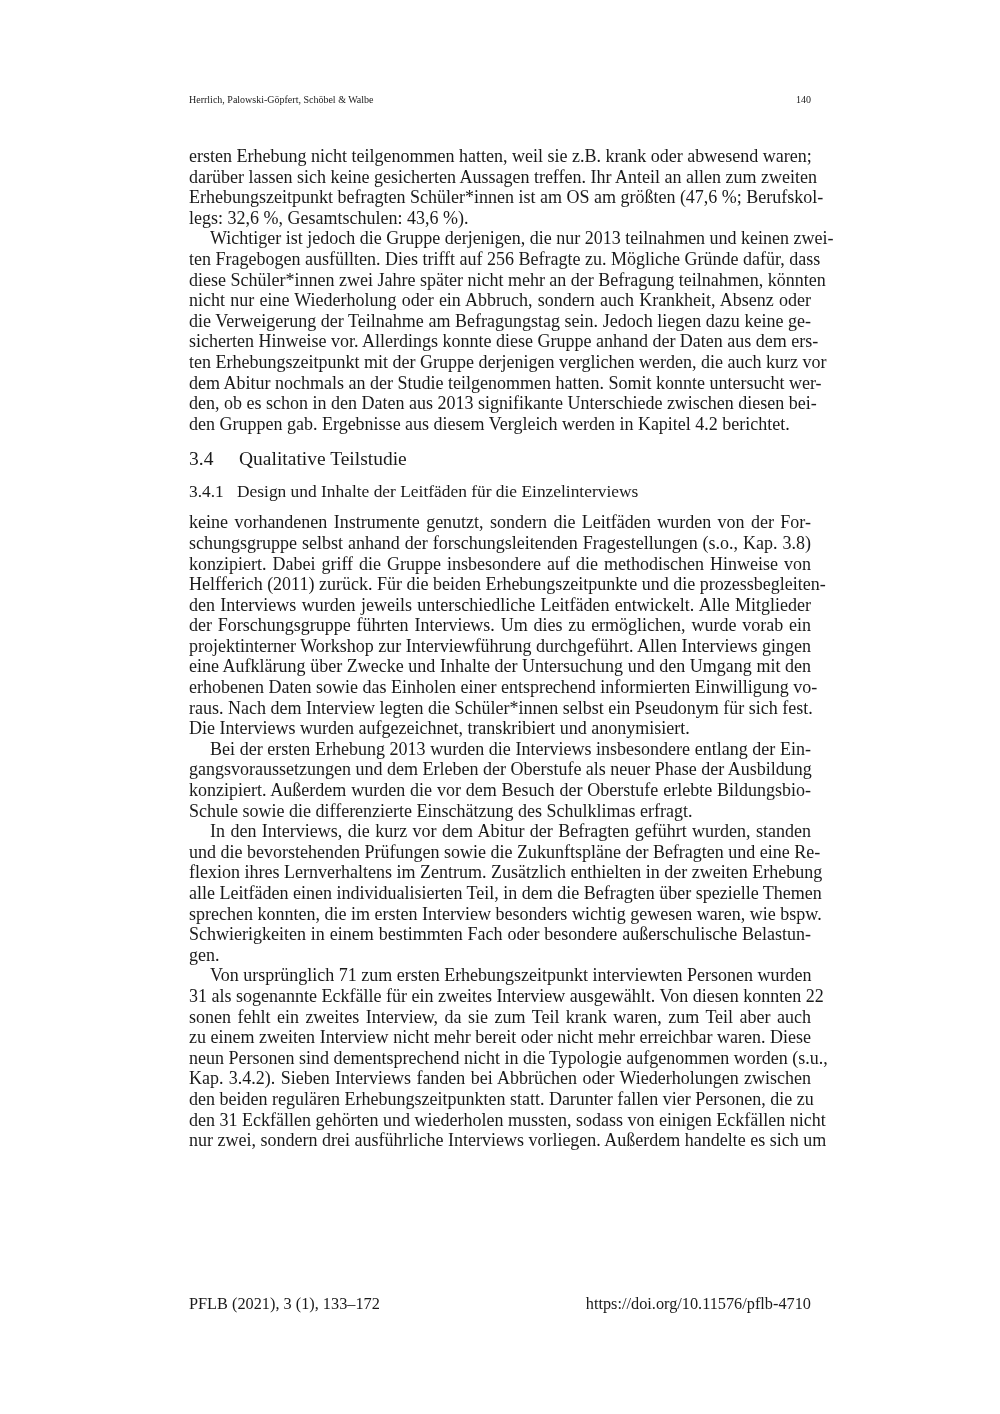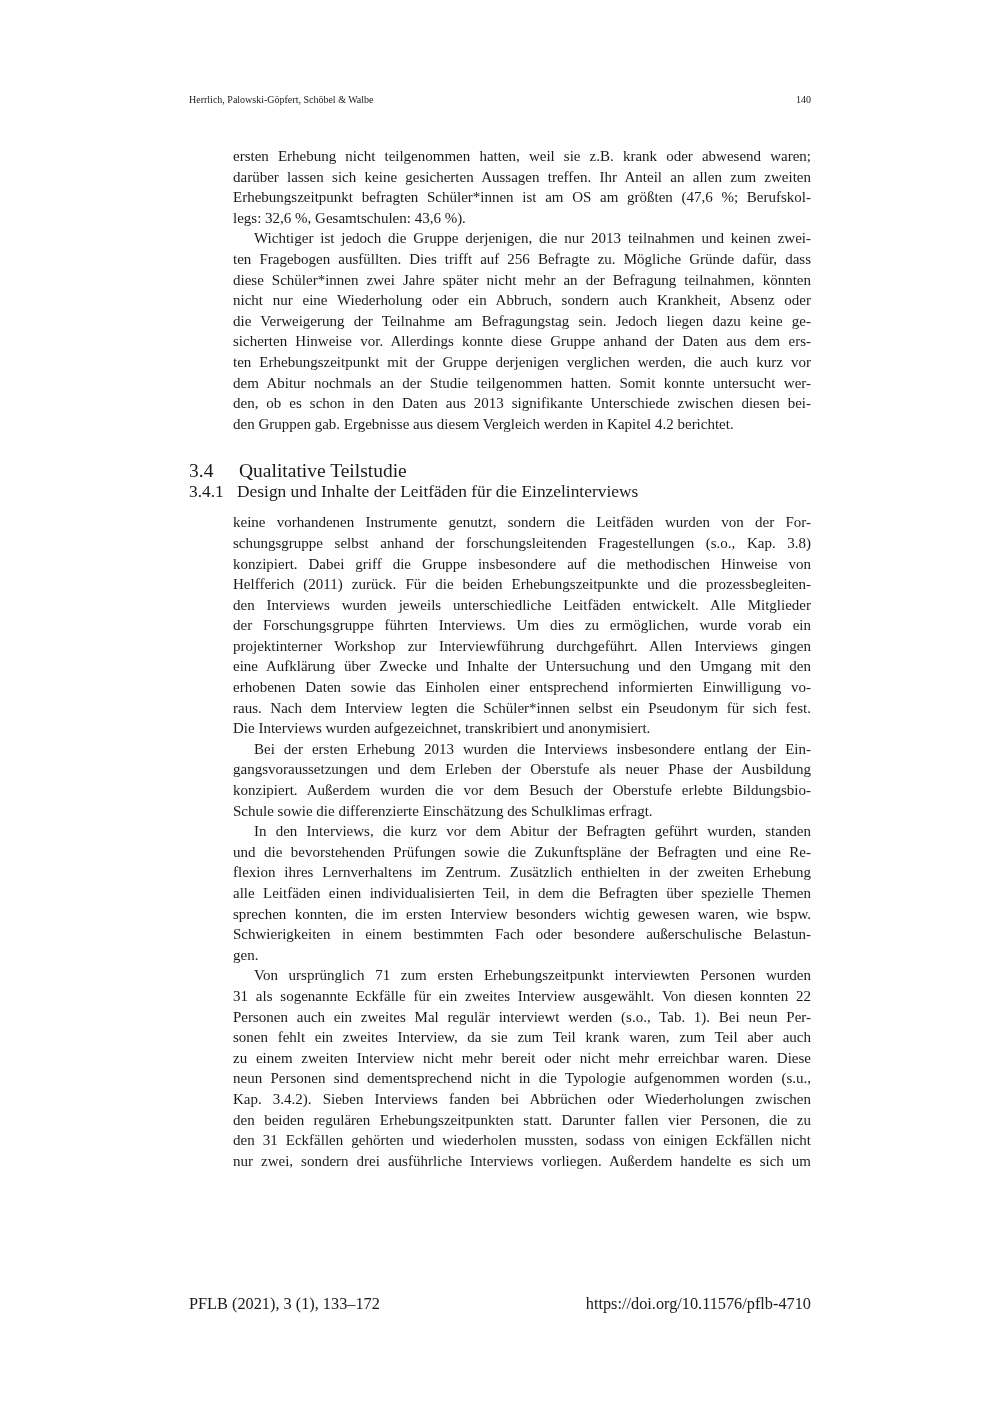--- a/index.html
+++ b/index.html
@@ -2,26 +2,26 @@
 <html><head>
 <meta charset="utf-8">
 <style>
   html, body { margin: 0; padding: 0; background: #ffffff; }
   body { width: 1000px; height: 1414px; position: relative; overflow: hidden;
          font-family: "Liberation Serif", "DejaVu Serif", serif; color: #1a1a1a; }
   .page { position: absolute; left: 189px; top: 0; width: 622px; }
   .running-head { position: absolute; top: 94px; left: 0; width: 622px; font-size: 10px;
                   display: flex; justify-content: space-between; }
   .body { position: absolute; top: 146px; left: 0; width: 622px; }
-  .line { display: block; font-size: 15px; line-height: 20.6px; height: 20.6px;
-          text-align: justify; text-align-last: justify; white-space: nowrap; margin-left: 44px; }
+  .line { display: block; font-size: 18px; line-height: 20.6px; height: 20.6px;
+          text-align: justify; text-align-last: justify; white-space: nowrap; }
   .line.last { text-align-last: left; }
   .line.indent { padding-left: 21px; }
   .h2 { font-size: 19.5px; height: 30px; line-height: 30px; margin-top: 10px; margin-bottom: 4px; }
-  .h2 .num { display: inline-block; width: 50px; margin-top: 12px; }
+  .h2 .num { display: inline-block; width: 50px; }
   .h3 { font-size: 17.4px; height: 26px; line-height: 26px; margin-bottom: 8px; }
   .h3 .num { display: inline-block; width: 48px; }
   .footer { position: absolute; top: 1294px; left: 0; width: 622px; font-size: 16.3px;
             display: flex; justify-content: space-between; }
 </style>
 </head>
 <body>
 
 <div class="page">
 
@@ -85,21 +85,20 @@
           <span class="line">und die bevorstehenden Prüfungen sowie die Zukunftspläne der Befragten und eine Re-</span>
           <span class="line">flexion ihres Lernverhaltens im Zentrum. Zusätzlich enthielten in der zweiten Erhebung</span>
           <span class="line">alle Leitfäden einen individualisierten Teil, in dem die Befragten über spezielle Themen</span>
           <span class="line">sprechen konnten, die im ersten Interview besonders wichtig gewesen waren, wie bspw.</span>
           <span class="line">Schwierigkeiten in einem bestimmten Fach oder besondere außerschulische Belastun-</span>
           <span class="line last">gen.</span>
         </div>
         <div>
           <span class="line indent">Von ursprünglich 71 zum ersten Erhebungszeitpunkt interviewten Personen wurden</span>
           <span class="line">31 als sogenannte Eckfälle für ein zweites Interview ausgewählt. Von diesen konnten 22</span>
-          <span class="line">Personen auch ein zweites Mal regulär interviewt werden (s.o., Tab. 1). Bei neun Per-</span>
           <span class="line">sonen fehlt ein zweites Interview, da sie zum Teil krank waren, zum Teil aber auch</span>
           <span class="line">zu einem zweiten Interview nicht mehr bereit oder nicht mehr erreichbar waren. Diese</span>
           <span class="line">neun Personen sind dementsprechend nicht in die Typologie aufgenommen worden (s.u.,</span>
           <span class="line">Kap. 3.4.2). Sieben Interviews fanden bei Abbrüchen oder Wiederholungen zwischen</span>
           <span class="line">den beiden regulären Erhebungszeitpunkten statt. Darunter fallen vier Personen, die zu</span>
           <span class="line">den 31 Eckfällen gehörten und wiederholen mussten, sodass von einigen Eckfällen nicht</span>
           <span class="line">nur zwei, sondern drei ausführliche Interviews vorliegen. Außerdem handelte es sich um</span>
         </div>
       </div>
   </div>

